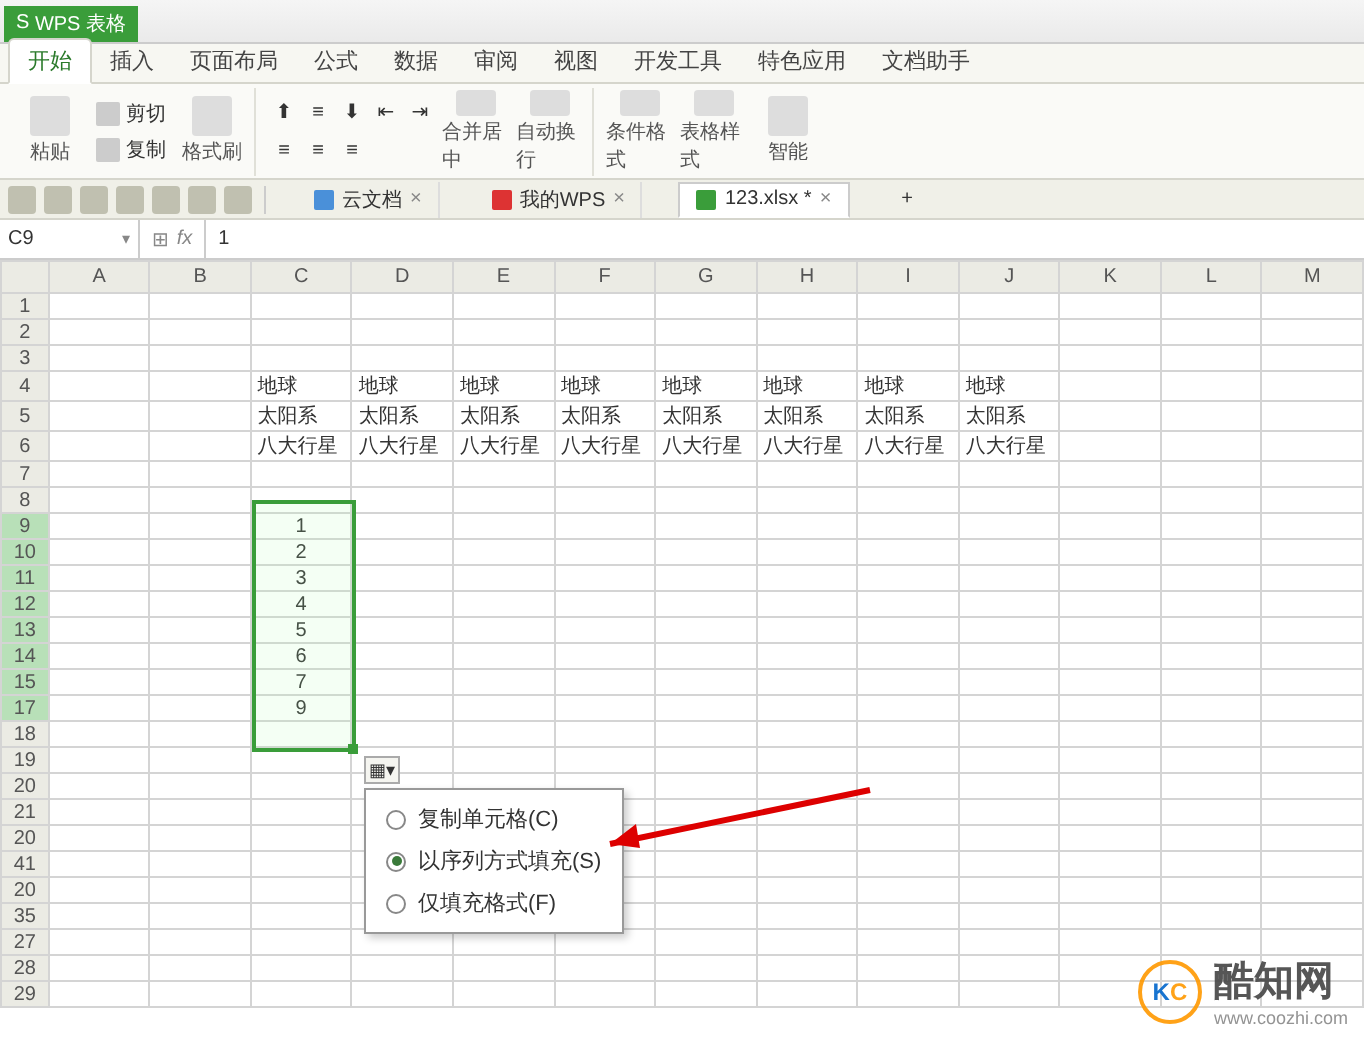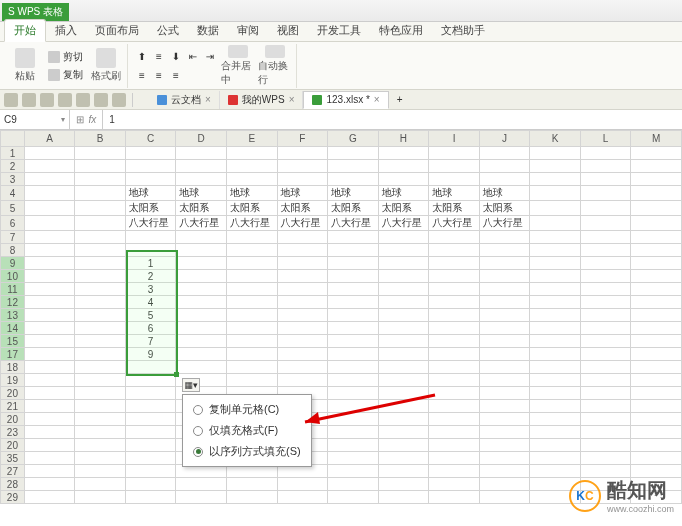--- a/index.html
+++ b/index.html
@@ -18,21 +18,21 @@
 .smallcol { display: flex; flex-direction: column; gap: 2px; font-size: 10px; }
 .smallbtn { display: flex; align-items: center; gap: 3px; padding: 1px 3px; }
 .smallbtn .ico { width: 12px; height: 12px; background: #ccc; border-radius: 1px; }
 .fontselect { border: 1px solid #ccc; height: 18px; font-size: 10px; padding: 0 14px 0 4px; background: #fff; position: relative; }
 .fontselect.after::after { content: "▾"; position: absolute; right: 2px; top: 1px; font-size: 9px; color: #777; }
 .fmt-row { display: flex; gap: 1px; }
 .fmtbtn { width: 16px; height: 16px; display: flex; align-items: center; justify-content: center; font-size: 10px; border: 1px solid transparent; }
 .qat { height: 20px; background: #f0f0e8; display: flex; align-items: center; padding: 0 4px; gap: 4px; border-bottom: 1px solid #d5d5cc; }
 .qat .ico { width: 14px; height: 14px; background: #c0c0b0; border-radius: 2px; }
 .qat .sep { width: 1px; height: 14px; background: #ccc; margin: 0 2px; }
-.tabstrip { display: flex; align-items: flex-start; gap: 0; margin-left: 10px; }
+.tabstrip { display: flex; align-items: flex-start; gap: 18px; margin-left: 10px; }
 .doctab { display: flex; align-items: center; gap: 4px; padding: 2px 8px; font-size: 10px; border-right: 1px solid #ddd; height: 18px; }
 .doctab.active { background: #fff; border: 1px solid #ccc; border-bottom: 1px solid #fff; }
 .doctab .close { color: #888; font-size: 10px; }
 .doctab .ico { width: 10px; height: 10px; background: #d33; border-radius: 1px; }
 .doctab .ico.cloud { background: #4a90d9; }
 .doctab .ico.green { background: #3a9d3a; }
 .formulabar { height: 20px; display: flex; align-items: center; border-bottom: 1px solid #ccc; background: #fff; }
 .namebox { width: 70px; border-right: 1px solid #ccc; padding: 0 4px; font-size: 10px; height: 100%; display: flex; align-items: center; justify-content: space-between; }
 .namebox::after { content: "▾"; font-size: 8px; color: #888; }
 .fx-controls { display: flex; align-items: center; gap: 4px; padding: 0 6px; border-right: 1px solid #ccc; height: 100%; }
@@ -123,20 +123,34 @@
     </div>
     <div class="bigbtn">
         <div class="ico"></div>
         <span>合并居中</span>
       </div>
     <div class="bigbtn">
         <div class="ico"></div>
         <span>自动换行</span>
       </div>
   </div>
+  <div class="ribbon-group" style="border-right:none">
+    <div class="bigbtn">
+        <div class="ico"></div>
+        <span>条件格式</span>
+      </div>
+    <div class="bigbtn">
+        <div class="ico"></div>
+        <span>表格样式</span>
+      </div>
+    <div class="bigbtn">
+        <div class="ico"></div>
+        <span>智能</span>
+      </div>
+  </div>
 </div>
 
 <div class="qat">
   <div class="ico"></div>
   <div class="ico"></div>
   <div class="ico"></div>
   <div class="ico"></div>
   <div class="ico"></div>
   <div class="ico"></div>
   <div class="ico"></div>
@@ -519,21 +533,21 @@
           <td class="cell" style=""></td>
           <td class="cell" style=""></td>
           <td class="cell" style=""></td>
           <td class="cell" style=""></td>
           <td class="cell" style=""></td>
           <td class="cell" style=""></td>
           <td class="cell" style=""></td>
           <td class="cell" style=""></td>
         </tr>
         <tr>
-          <th class="rh">23</th>
+          <th class="rh">41</th>
           <td class="cell" style=""></td>
           <td class="cell" style=""></td>
           <td class="cell" style=""></td>
           <td class="cell" style=""></td>
           <td class="cell" style=""></td>
           <td class="cell" style=""></td>
           <td class="cell" style=""></td>
           <td class="cell" style=""></td>
           <td class="cell" style=""></td>
           <td class="cell" style=""></td>
@@ -626,26 +640,26 @@
   <div class="sel-range" style="left:126px; top:120px; width:52px; height:126px;">
     <div class="sel-handle" style="right:-3px;bottom:-3px"></div>
   </div>
   <div class="autofill-btn" style="left:182px; top:248px;">▦▾</div>
   <div class="autofill-menu" style="left:182px; top:264px;">
     <div class="item">
         <span class="radio"></span>
         <span>复制单元格(C)</span>
       </div>
     <div class="item">
+        <span class="radio checked"></span>
+        <span>以序列方式填充(S)</span>
+      </div>
+    <div class="item">
         <span class="radio"></span>
         <span>仅填充格式(F)</span>
-      </div>
-    <div class="item">
-        <span class="radio checked"></span>
-        <span>以序列方式填充(S)</span>
       </div>
   </div>
   <svg class="arrow" style="left:300px; top:260px;" width="140" height="40">
     <line x1="135" y1="5" x2="5" y2="32" stroke="#d00" stroke-width="3"></line>
     <polygon points="5,32 18,22 20,34" fill="#d00"></polygon>
   </svg>
 </div>
 
 <div class="watermark">
   <div class="logo">

